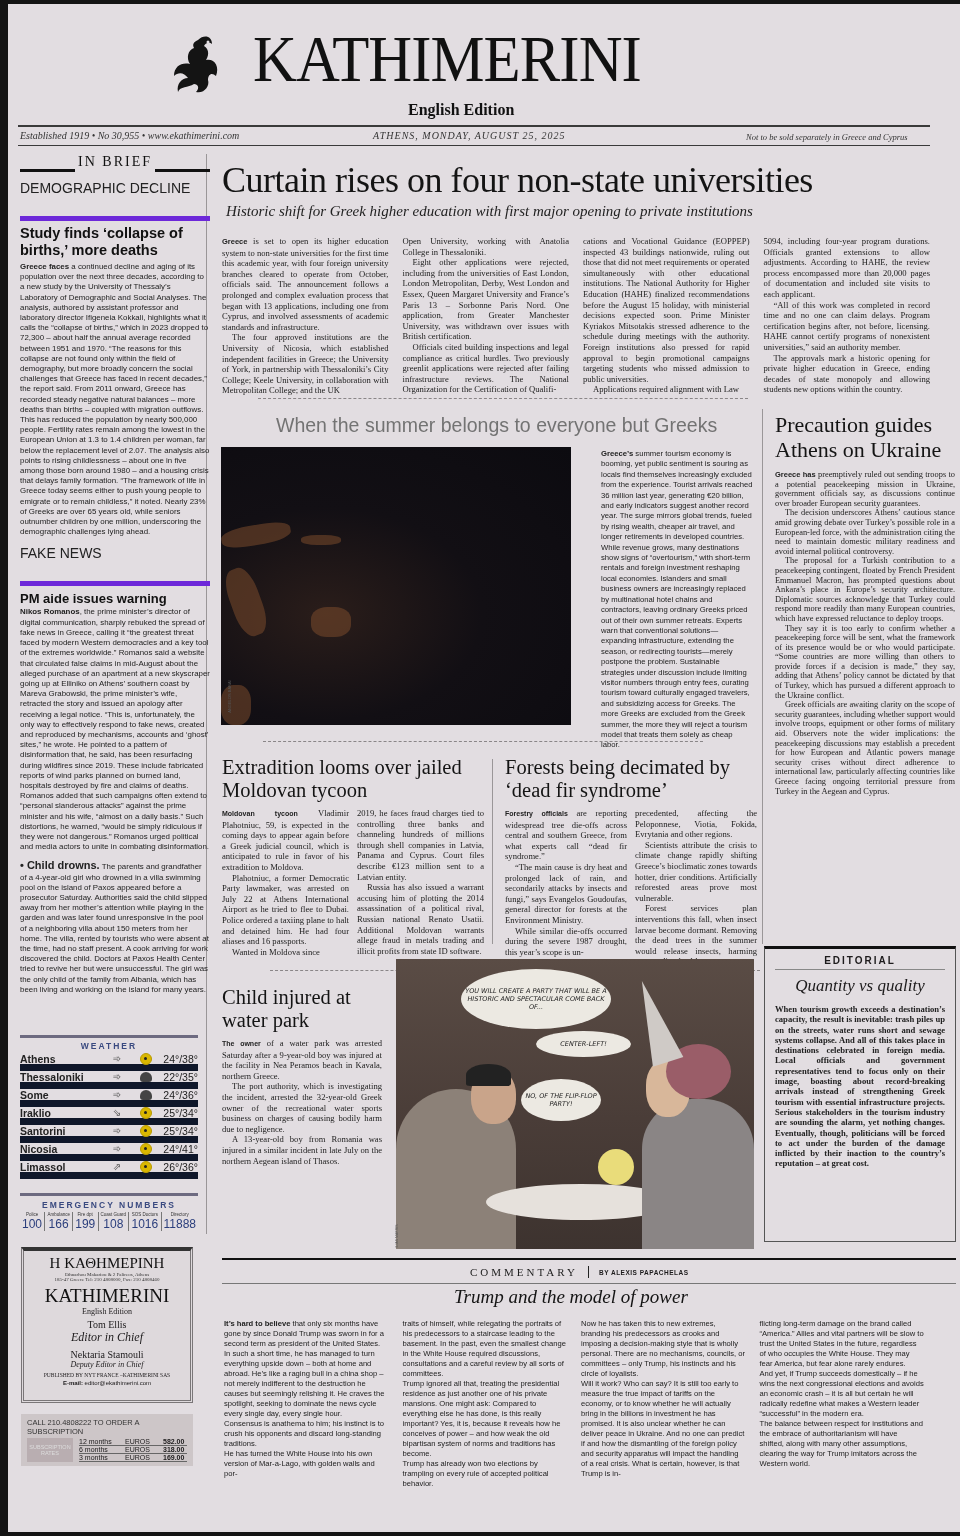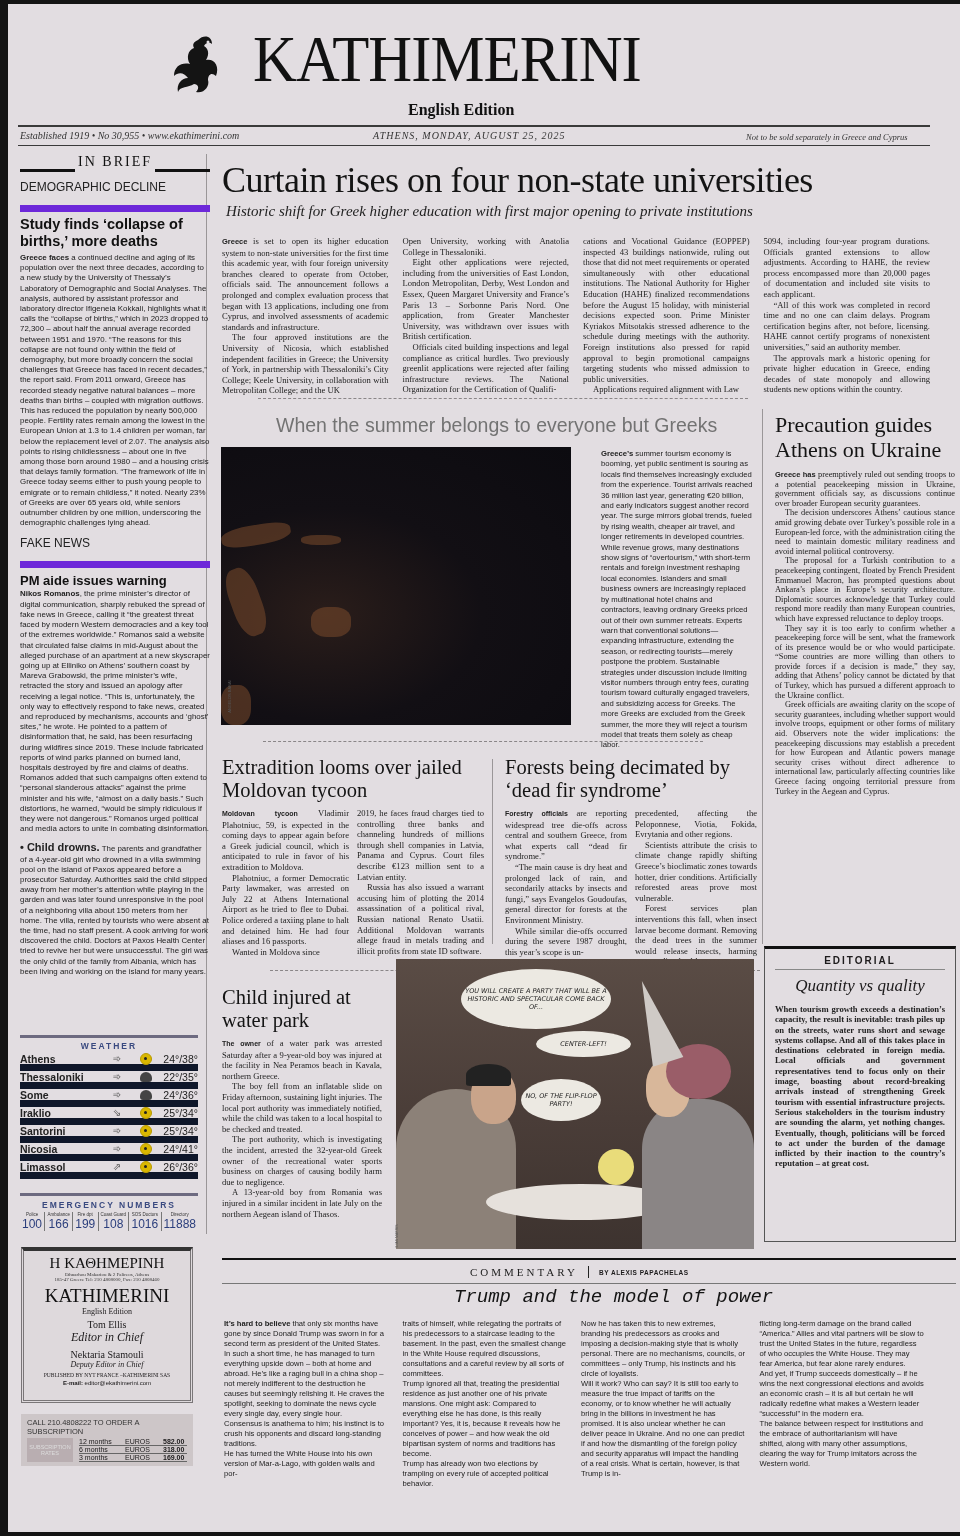--- a/index.html
+++ b/index.html
@@ -21,21 +21,21 @@
   .edition { left: 400px; top: 97px; font-family: "Liberation Serif", serif; font-size: 16px; font-weight: bold; color: #111; }
   .rule { background: #3a3a3a; height: 1.5px; }
   .dateline { top: 126px; font-family: "Liberation Serif", serif; font-style: italic; font-size: 10px; color: #333; }
 
   
   .leftcol { left: 12px; top: 150px; width: 190px; }
   .vline { width: 1px; background: #9a9698; }
   .inbrief { text-align: center; font-family: "Liberation Serif", serif; font-size: 14px; letter-spacing: 2px; color: #111; position: relative; height: 20px; }
   .inbrief:before, .inbrief:after { content: ""; position: absolute; top: 15px; width: 55px; height: 3px; background: #111; }
   .inbrief:before { left: 0; } .inbrief:after { right: 0; }
-  .kicker { font-family: "Liberation Sans", sans-serif; font-size: 12px; color: #222; border-bottom: 7px solid #6d28d9; padding-bottom: 11px; margin-top: 6px; }
+  .kicker { font-family: "Liberation Sans", sans-serif; font-size: 14px; color: #222; border-bottom: 5px solid #6d28d9; padding-bottom: 20px; margin-top: 6px; }
   .brief-head { font-family: "Liberation Sans", sans-serif; font-weight: bold; font-size: 14.5px; line-height: 17px; color: #111; margin-top: 4px; }
 
   .weather { font-family: "Liberation Sans", sans-serif; }
   .box-top { height: 3px; background: #6d6a80; }
   .wx-title { text-align: center; font-size: 8.5px; font-weight: bold; letter-spacing: 2px; color: #3a4a80; margin: 3px 0 2px; }
   .wx-row { display: flex; align-items: center; height: 18px; border-bottom: 7px solid #0f172a; font-size: 10.5px; }
   .wx-city { width: 78px; font-weight: bold; color: #222; }
   .wx-wind { width: 38px; text-align: center; font-size: 10px; color: #555; }
   .wx-sun { width: 12px; height: 12px; border-radius: 50%; background: #d9b700; border: 1.5px solid #b89a00; position: relative; margin-left: 4px; }
   .wx-sun:after { content: ""; position: absolute; left: 3px; top: 3px; width: 3px; height: 3px; border-radius: 50%; background: #222; }
@@ -61,21 +61,21 @@
   .side-head { font-family: "Liberation Serif", serif; font-size: 22px; line-height: 25px; color: #141414; }
   .mid-head { font-family: "Liberation Serif", serif; font-size: 20.5px; line-height: 23px; color: #141414; }
   .editorial { left: 756px; top: 942px; width: 192px; height: 296px; border: 1px solid #555; border-top: 3px solid #111; padding: 6px 10px; background: #e2dde1; }
   .ed-label { text-align: center; font-family: "Liberation Sans", sans-serif; font-weight: bold; font-size: 10px; letter-spacing: 2px; border-bottom: 1px solid #888; padding-bottom: 3px; }
   .ed-title { text-align: center; font-family: "Liberation Serif", serif; font-style: italic; font-size: 17px; line-height: 20px; margin: 6px 0 8px; }
   .ed-body { font-family: "Liberation Serif", serif; font-weight: bold; font-size: 8.6px; line-height: 10.3px; text-align: justify; color: #222; }
 
   .cartoon { left: 388px; top: 955px; width: 358px; height: 290px; background: linear-gradient(180deg, #5a4c45 0%, #4a3d38 55%, #3d332f 100%); overflow: hidden; }
   .bubble { position: absolute; background: #ece9e2; border-radius: 50%; font-family: "DejaVu Sans", sans-serif; font-style: italic; font-size: 6.5px; line-height: 8px; color: #222; text-align: center; display: flex; align-items: center; justify-content: center; }
   .comm-label { font-family: "Liberation Serif", serif; font-size: 11px; letter-spacing: 3px; color: #222; }
-  .comm-title { left: 446px; top: 1282px; font-family: Liberation Mono, monospace; font-style: italic; font-size: 19px; color: #141414; }
+  .comm-title { left: 446px; top: 1282px; font-family: Liberation Serif, serif; font-style: italic; font-size: 19px; color: #141414; }
 </style>
 </head>
 <body>
 
 <div class="page">
 
   <svg class="abs griffin" viewBox="0 0 65 70">
     <path d="M30 8 C36 2 44 4 44 12 C42 10 38 10 36 14 C40 16 42 22 38 28 C46 26 52 34 48 44 C44 40 40 42 40 48 C42 54 36 62 28 60 C32 56 30 52 26 52 C20 56 12 54 10 60 C8 52 14 46 20 46 C16 40 10 40 6 44 C6 34 14 30 22 32 C18 26 20 18 26 16 C24 12 26 10 30 8 Z" fill="#141414"></path>
     <circle cx="40" cy="10" r="1.5" fill="#e2dde1"></circle>
   </svg>
@@ -301,21 +301,20 @@
           <p class="ind">Forest services plan interventions this fall, when insect larvae become dormant. Removing the dead trees in the summer would release insects, harming surrounding healthy trees.</p>
         </div>
     </div>
   </div>
   <div class="abs dash" style="left:262px; top:966px; width:490px;"></div>
 
   <div class="abs" style="left:214px; top:982px; width:160px;">
     <div class="mid-head">Child injured at water park</div>
     <div class="body-serif" style="margin-top:6px;">
       <p><span class="lead sans" style="font-size:7px;">The owner</span><span> of a water park was arrested Saturday after a 9-year-old boy was injured at the facility in Nea Peramos beach in Kavala, northern Greece.</span></p>
-      <p class="ind">The boy fell from an inflatable slide on Friday afternoon, sustaining light injuries. The local port authority was immediately notified, while the child was taken to a local hospital to be checked and treated.</p>
       <p class="ind">The port authority, which is investigating the incident, arrested the 32-year-old Greek owner of the recreational water sports business on charges of causing bodily harm due to negligence.</p>
       <p class="ind">A 13-year-old boy from Romania was injured in a similar incident in late July on the northern Aegean island of Thasos.</p>
     </div>
   </div>
 
   <div class="abs cartoon">
     <div class="bubble" style="left:65px; top:10px; width:150px; height:60px;">YOU WILL CREATE A PARTY THAT WILL BE A HISTORIC AND SPECTACULAR COME BACK OF...</div>
     <div class="bubble" style="left:140px; top:72px; width:95px; height:26px;">CENTER-LEFT!</div>
     <div class="bubble" style="left:125px; top:120px; width:80px; height:42px;">NO, OF THE FLIP-FLOP PARTY!</div>
     <div class="abs" style="left:0; top:130px; width:120px; height:160px; background:#8c8178; border-radius:60px 60px 0 0;"></div>

